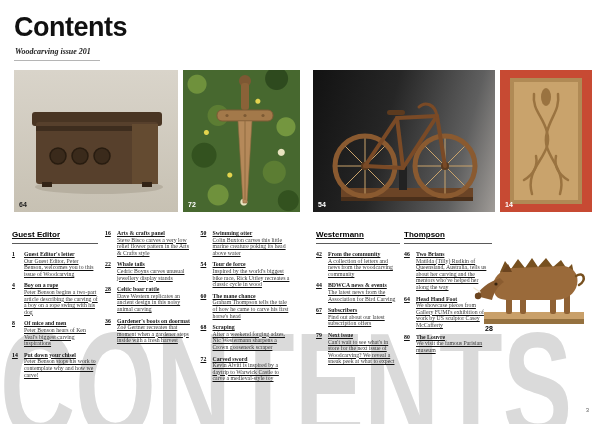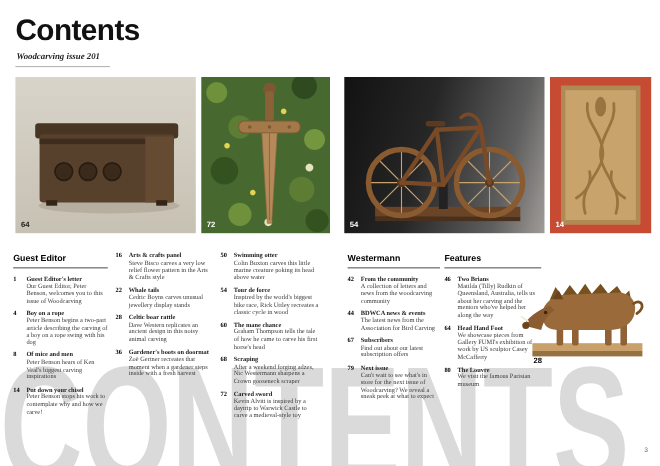--- a/index.html
+++ b/index.html
@@ -35,21 +35,21 @@
       radial-gradient(circle at 64% 22%,#e4d44e 0 2px,transparent 3px),
       radial-gradient(circle at 20% 44%,#e4d44e 0 2px,transparent 3px),
       radial-gradient(circle at 84% 58%,#e8e3bf 0 3px,transparent 4px),
       radial-gradient(circle at 40% 74%,#e4d44e 0 2px,transparent 3px),
       radial-gradient(circle at 52% 93%,#e8e3bf 0 3px,transparent 4px);}
   #photo2 .ph-label,#photo3 .ph-label,#photo4 .ph-label{color:#fff;}
   #photo3{left:313px;width:182px;background:linear-gradient(105deg,#121212 0%,#262626 40%,#5f5f5f 78%,#a09c98 100%);}
   #photo4{left:500px;width:92px;background:#c74a33;}
 
   
-  .toc-section{position:absolute;top:230px;z-index:2;}
+  .toc-section{position:absolute;top:230px;z-index:2;text-decoration:underline;}
   #sec0{left:12px;width:86px;}
   #sec1{left:105px;width:185px;}
   #sec2{left:316px;width:84px;}
   #sec3{left:404px;width:88px;}
   .sec-title{margin:0 0 7px 0;font-size:8px;font-weight:bold;color:#000;
              border-bottom:1px solid #5a5a5a;padding-bottom:4px;}
   .cols{display:flex;gap:6px;}
   .col{flex:1;min-width:0;}
   .entry{display:flex;margin-bottom:5px;font-family:"Liberation Serif",serif;}
   .num{width:12px;flex:none;font-weight:bold;font-size:5.8px;line-height:6.6px;color:#000;}
@@ -287,21 +287,21 @@
           <span class="num">79</span>
           <div class="etxt">
             <div class="etitle">Next issue</div>
             <div class="edesc">Can't wait to see what's in store for the next issue of Woodcarving? We reveal a sneak peek at what to expect</div>
           </div>
         </div>
       </div>
     </div>
 </section>
 <section class="toc-section" id="sec3">
-  <h3 class="sec-title">Features</h3>
+  <h3 class="sec-title">Thompson</h3>
   <div class="cols">
       <div class="col">
         <div class="entry">
           <span class="num">46</span>
           <div class="etxt">
             <div class="etitle">Two Brians</div>
             <div class="edesc">Matilda (Tilly) Rudkin of Queensland, Australia, tells us about her carving and the mentors who've helped her along the way</div>
           </div>
         </div>
         <div class="entry">

